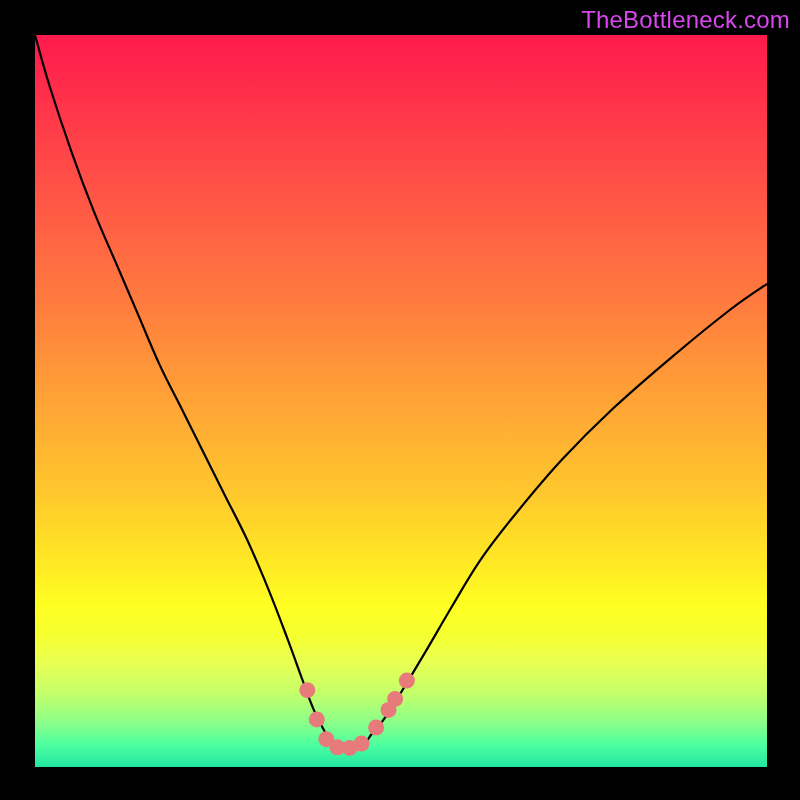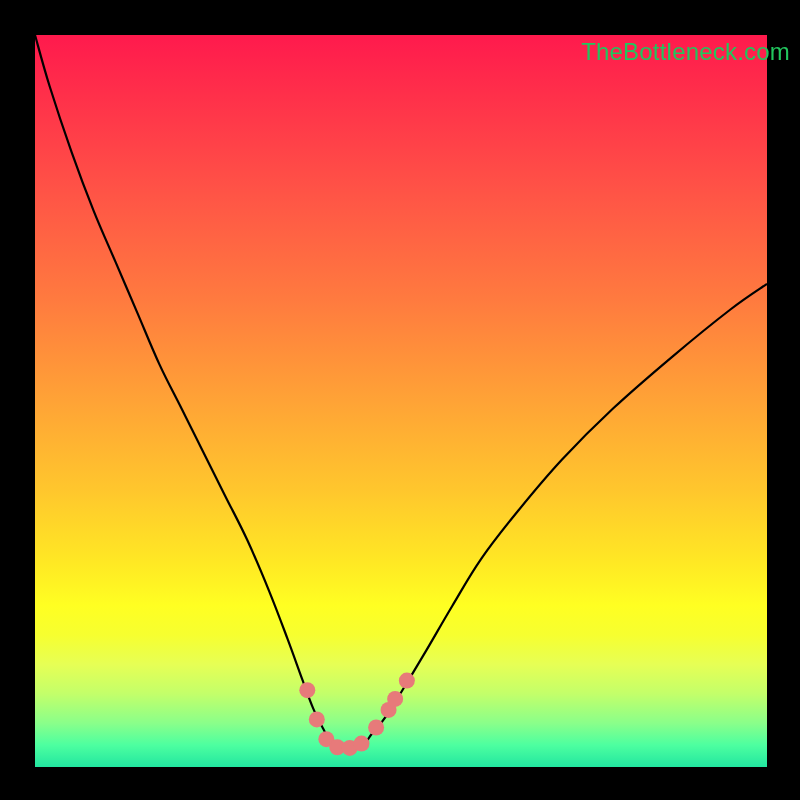--- a/index.html
+++ b/index.html
@@ -41,24 +41,23 @@
       #4dffa0 97%,
       #22e6a0 100%
     );
   }
   .watermark {
     position: absolute;
     top: 6px;
     right: 10px;
     font-family: Arial, Helvetica, sans-serif;
     font-size: 24px;
-    color: #22c55e;
+    color: #d946ef;
     letter-spacing: 0.2px;
     user-select: none;
-    margin-top: 32px;
   }
   svg.curve {
     position: absolute;
     left: 0;
     top: 0;
     width: 732px;
     height: 732px;
     overflow: visible;
   }
 </style>

